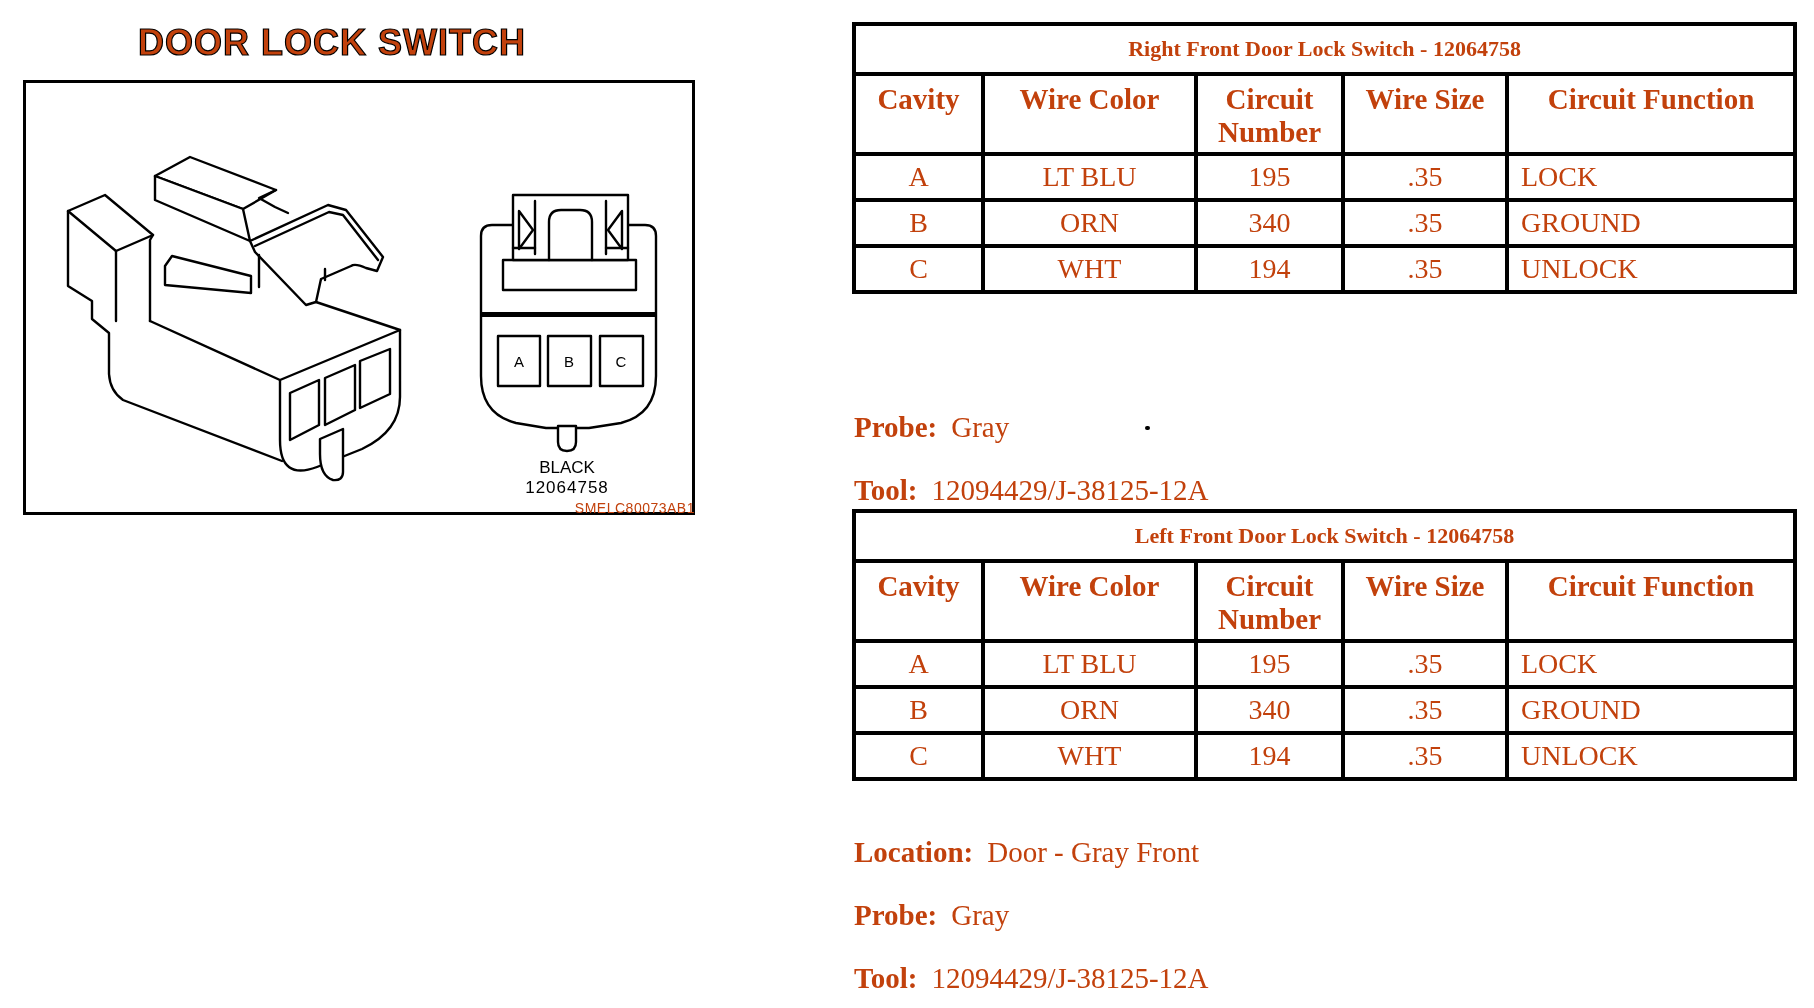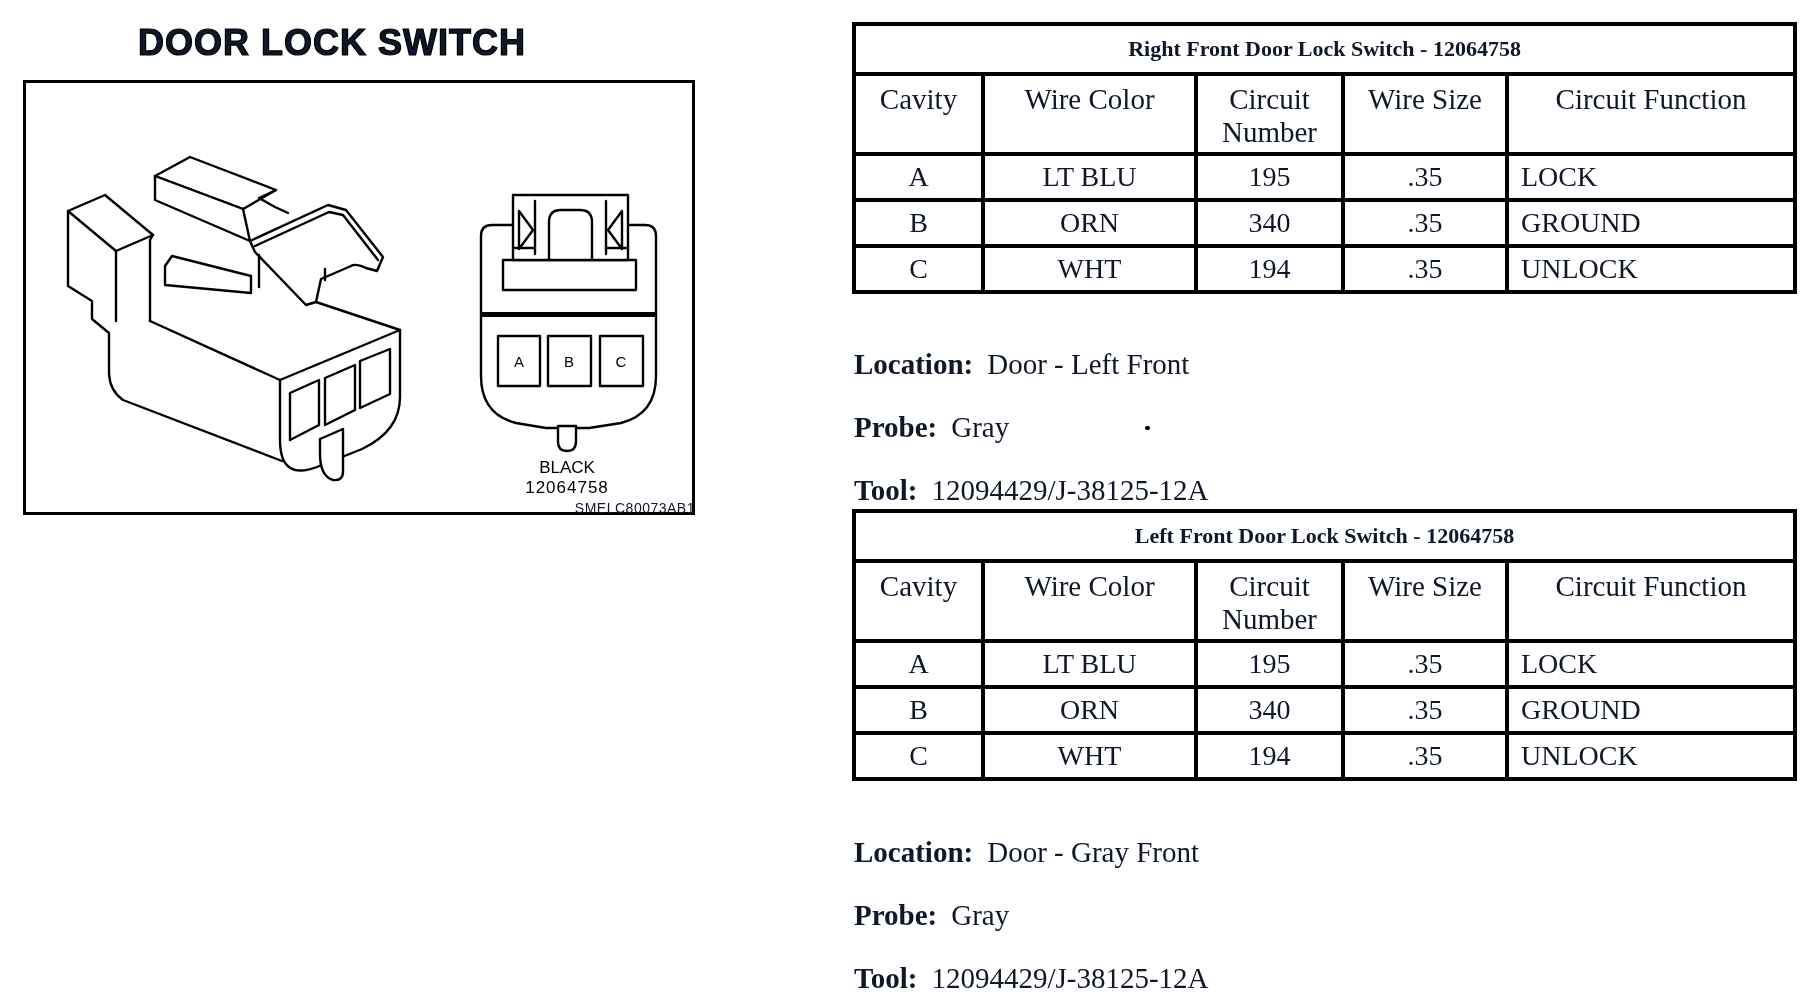--- a/index.html
+++ b/index.html
@@ -3,21 +3,21 @@
 <meta charset="utf-8">
 <style>
   * { margin: 0; padding: 0; box-sizing: border-box; }
   html,body { background:#fff; }
   .page {
     position: relative;
     width: 1814px;
     height: 1008px;
     background: #fff;
     font-family: "Liberation Serif", serif;
-    color: #0f172a;
+    color: #c2410c;
     overflow: hidden;
   }
 
   
   .fig-title {
     position: absolute;
     left: 138px; top: 22px;
     font-family: "Liberation Sans", sans-serif;
     font-size: 36px;
     font-weight: bold;
@@ -60,21 +60,21 @@
     text-align: center;
     vertical-align: middle;
     font-size: 22px;
     font-weight: bold;
   }
   .pinout th {
     height: 80px;
     vertical-align: top;
     padding-top: 7px;
     font-size: 29px;
-    font-weight: normal;
+    font-weight: bold;
     line-height: 1.15;
     text-align: center;
   }
   .pinout td.cell {
     height: 46px;
     text-align: center;
     vertical-align: middle;
     font-size: 28px;
   }
   .pinout td.cell.fn {
@@ -212,23 +212,20 @@
     <tr>
       <td class="cell">C</td>
       <td class="cell">WHT</td>
       <td class="cell">194</td>
       <td class="cell">.35</td>
       <td class="cell fn">UNLOCK</td>
     </tr>
   </tbody>
     </table>
 
-  <div class="detail" style="top:348px">
-    <span class="lbl">Location:</span><span>Door - Left Front</span>
-  </div>
   <div class="detail" style="top:411px">
     <span class="lbl">Probe:</span><span>Gray</span>
   </div>
   <div class="detail" style="top:474px">
     <span class="lbl">Tool:</span><span>12094429/J-38125-12A</span>
   </div>
 
   <table class="pinout t2">
     <colgroup>
         <col style="width:129px">

